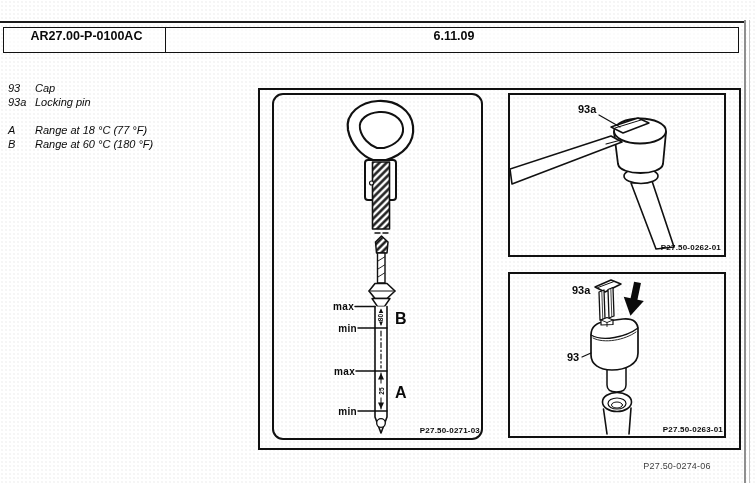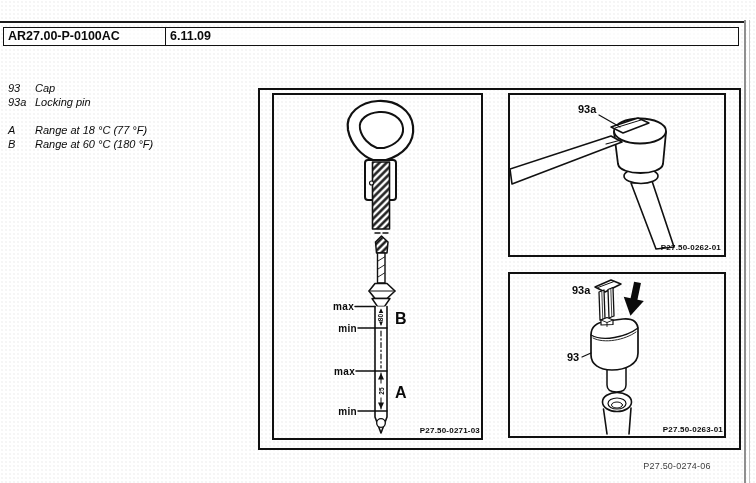--- a/index.html
+++ b/index.html
@@ -15,22 +15,22 @@
     background-image: radial-gradient(rgba(120,120,120,0.07) 1px, transparent 1px);
     background-size:4px 4px;
   }
   
   .top-rule { position:absolute; left:0; top:21px; width:746px; height:2px; background:#1c1c1c; }
   .right-edge { position:absolute; left:744px; top:20px; width:2px; height:463px; background:#8f8f8f; }
   .right-edge2 { position:absolute; left:749px; top:20px; width:1px; height:463px; background:#c4c4c4; }
 
   
   .hdr-table {
-    position:absolute; left:3px; top:27px; width:736px; height:19px;
-    display:flex; border:1.5px solid #111; background:rgba(255,255,255,0.6);
+    position:absolute; left:3px; top:27px; width:736px; height:26px;
+    display:flex; border:1.5px solid #111; background:rgba(255,255,255,0.6);text-align:center;
   }
   .hdr-cell {
     font-weight:bold; font-size:12.5px; line-height:16px;
     padding:0 0 0 4px; white-space:nowrap; overflow:hidden;
   }
   .hdr-cell.c1 { width:162px; border-right:1.5px solid #111; }
   .hdr-cell.c2 { width:504px; border-right:1.5px solid #111; }
   .hdr-cell.c3 { flex:1; }
 
   .section-line {
@@ -44,21 +44,21 @@
   .legend-row { display:flex; line-height:14px; }
   .legend-row .k { width:27px; }
   .legend-row.gap { margin-top:14px; }
 
   
   .figure-frame {
     position:absolute; left:258px; top:88px; width:483px; height:362px;
     border:2px solid #111;
   }
   .panel { position:absolute; border:2px solid #111; }
-  .panel-left { left:12px;  top:3px;   width:211px; height:347px; }
+  .panel-left { left:12px;  top:3px;   width:211px; height:347px;border-radius:11px; }
   .panel-tr   { left:248px; top:3px;   width:218px; height:164px; }
   .panel-br   { left:248px; top:182px; width:218px; height:166px; }
   .panel svg { display:block; width:100%; height:100%; }
 
   .figure-caption {
     position:absolute; left:618px; top:461px; width:118px;
     font-size:9px; color:#3d3d3d; text-align:center; letter-spacing:0.2px;
   }
 
   

